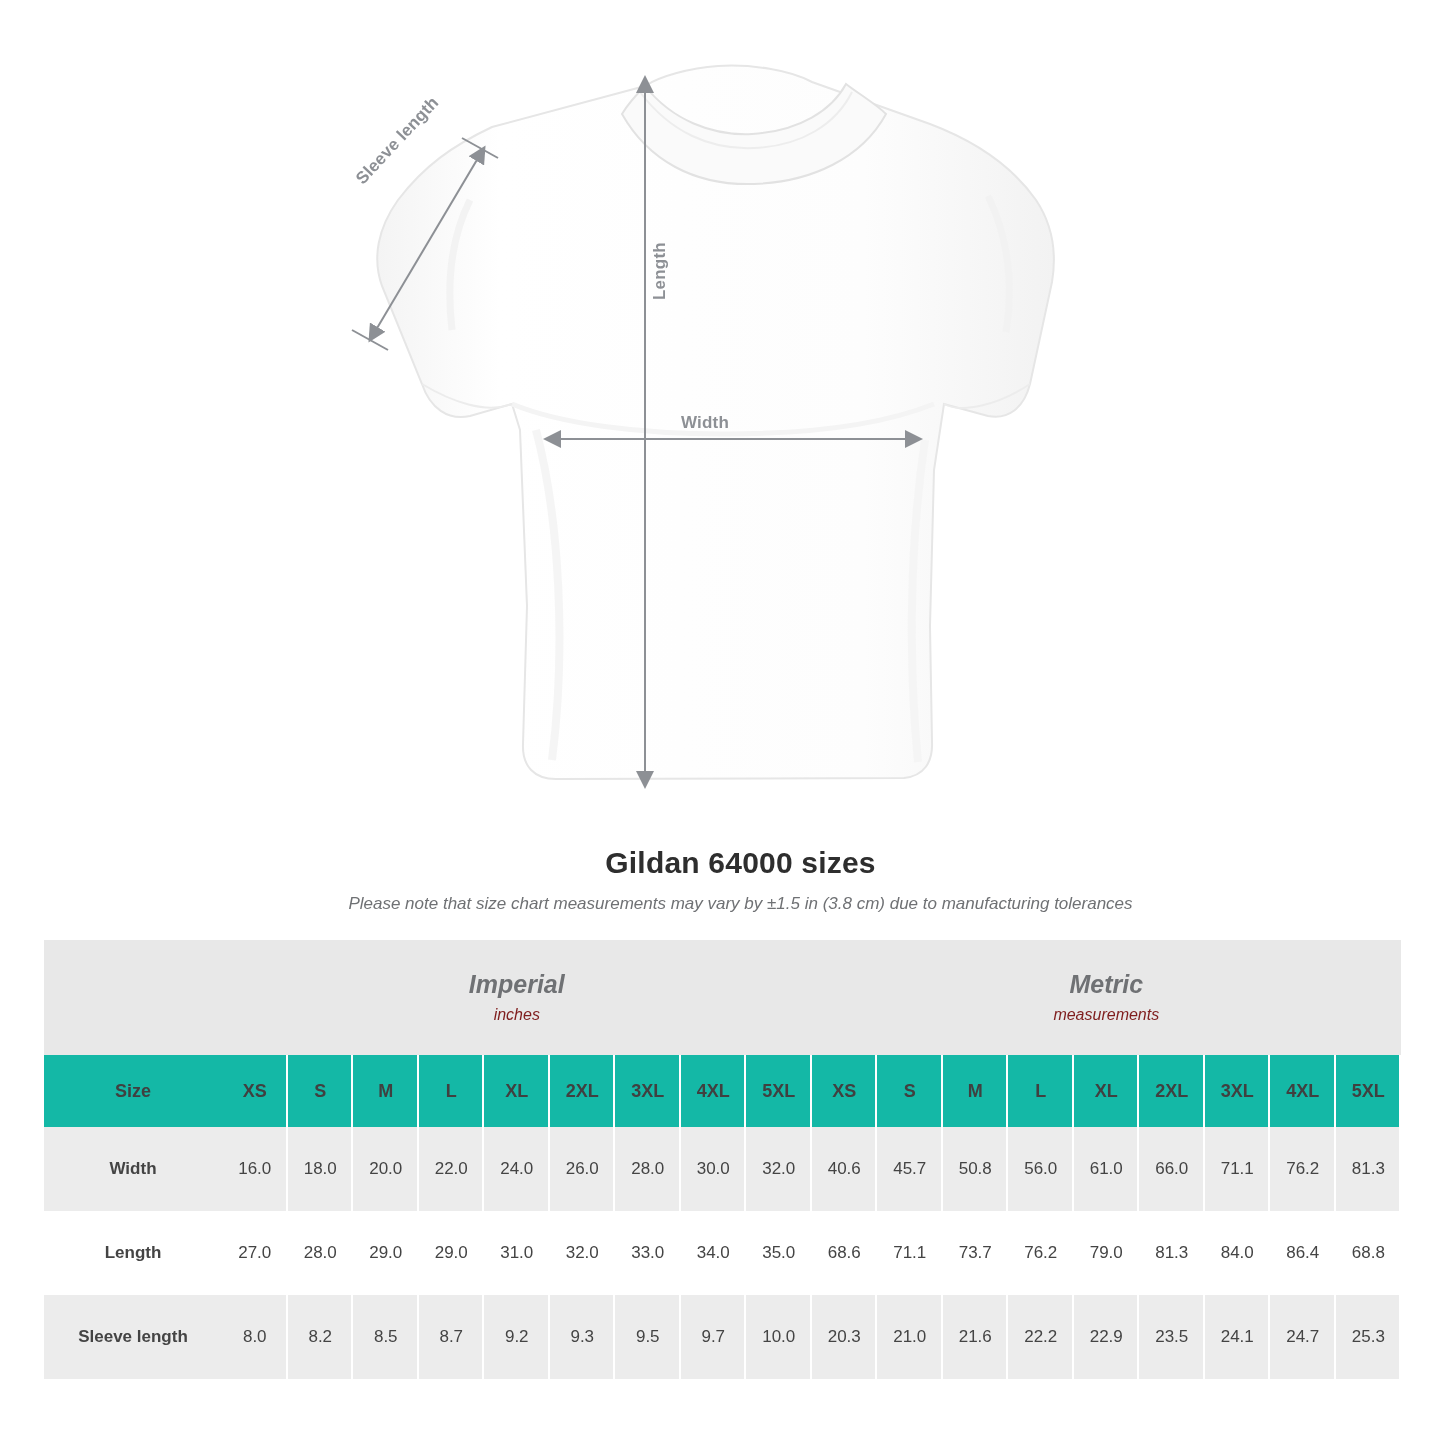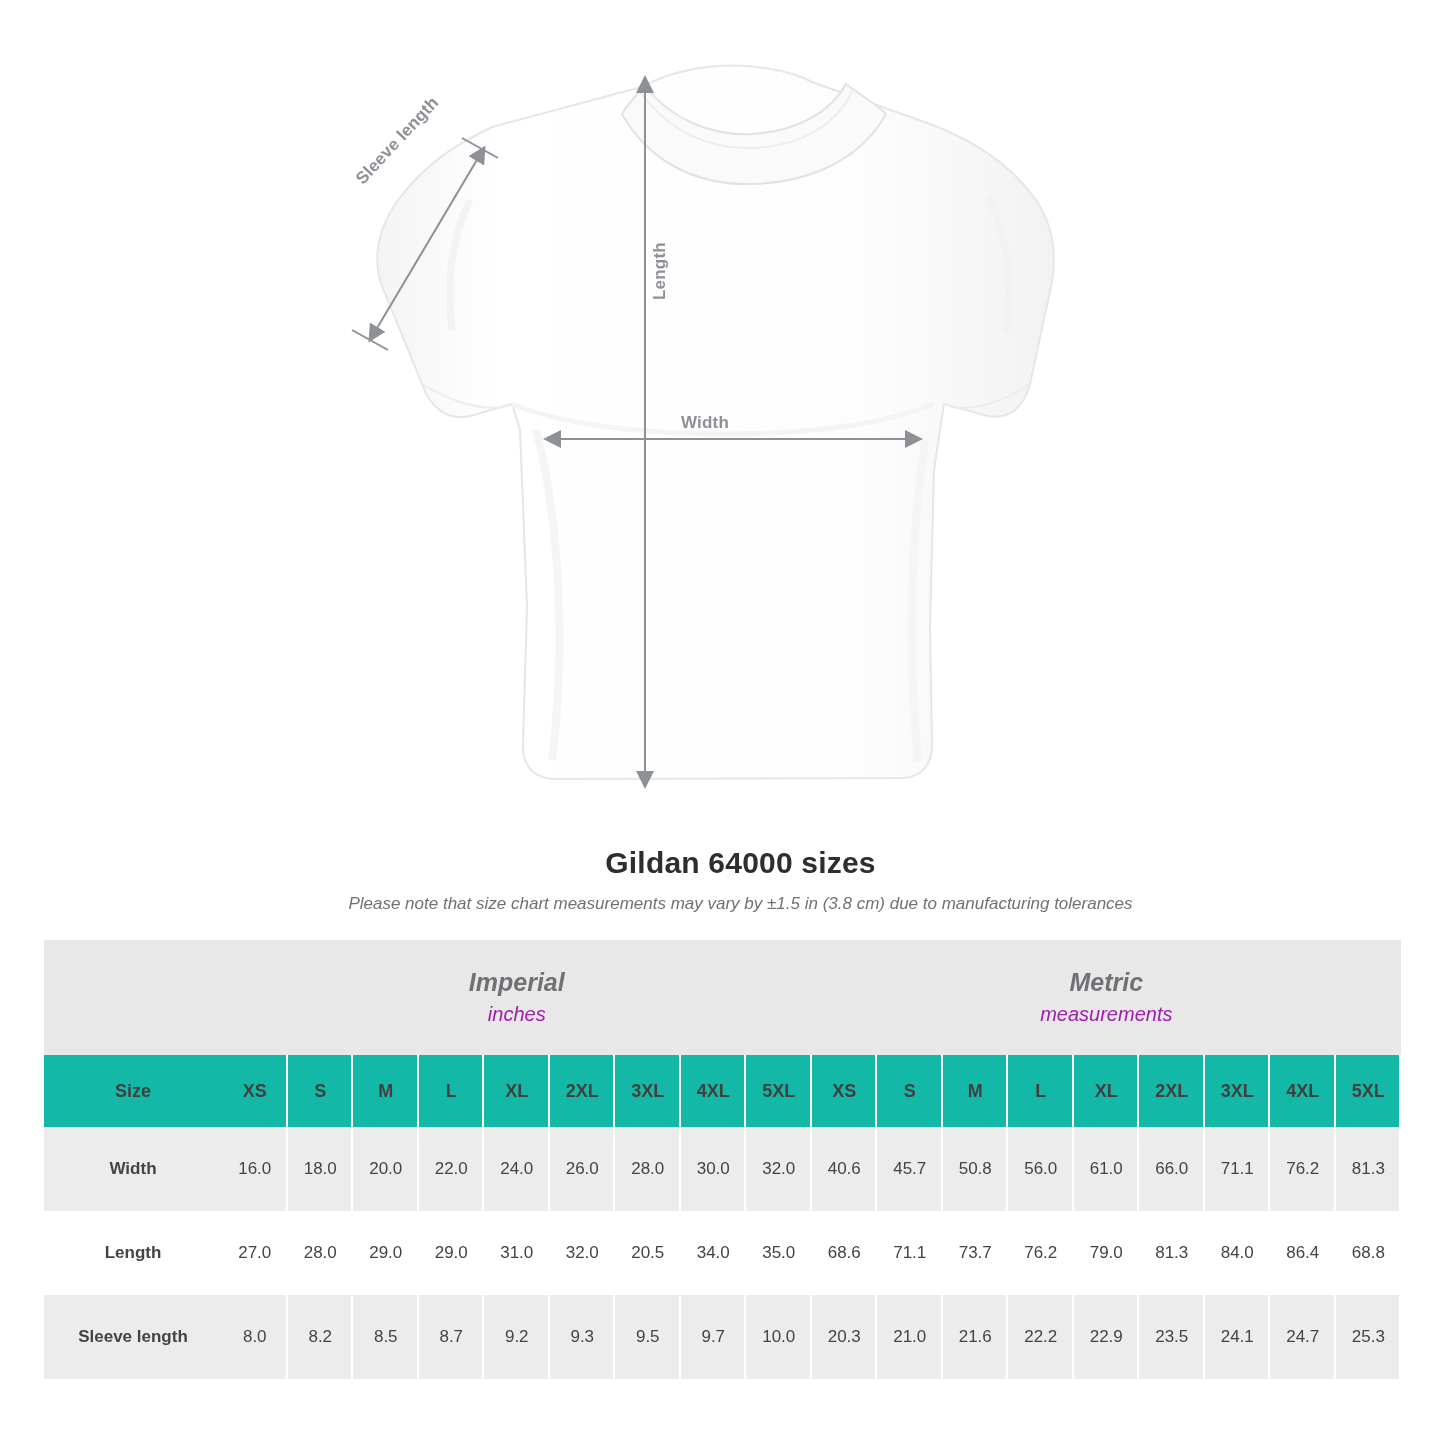--- a/index.html
+++ b/index.html
@@ -98,23 +98,23 @@
     margin-top: 20px;
   }
   .unit-head .unit-name {
     font-size: 25px;
     font-style: italic;
     font-weight: bold;
     color: #6f7174;
     line-height: 1.1;
   }
   .unit-head .unit-sub {
-    font-size: 20px;
+    font-size: 16px;
     font-style: italic;
-    color: #a21caf;
+    color: #7f1d1d;
     margin-top: 7px;
   }
   tr.row-size td {
     height: 70px;
     background: #14b8a6;
     font-weight: bold;
     font-size: 18px;
     color: #404040;
   }
   tr.row-alt td {
@@ -300,21 +300,21 @@
             <td class="cell-divider">81.3</td>
           </tr>
           <tr class="row-plain">
             <td class="rowhead">Length</td>
             <td class="cell-divider">27.0</td>
             <td class="cell-divider">28.0</td>
             <td class="cell-divider">29.0</td>
             <td class="cell-divider">29.0</td>
             <td class="cell-divider">31.0</td>
             <td class="cell-divider">32.0</td>
-            <td class="cell-divider">20.5</td>
+            <td class="cell-divider">33.0</td>
             <td class="cell-divider">34.0</td>
             <td class="cell-divider">35.0</td>
             <td class="cell-divider">68.6</td>
             <td class="cell-divider">71.1</td>
             <td class="cell-divider">73.7</td>
             <td class="cell-divider">76.2</td>
             <td class="cell-divider">79.0</td>
             <td class="cell-divider">81.3</td>
             <td class="cell-divider">84.0</td>
             <td class="cell-divider">86.4</td>

